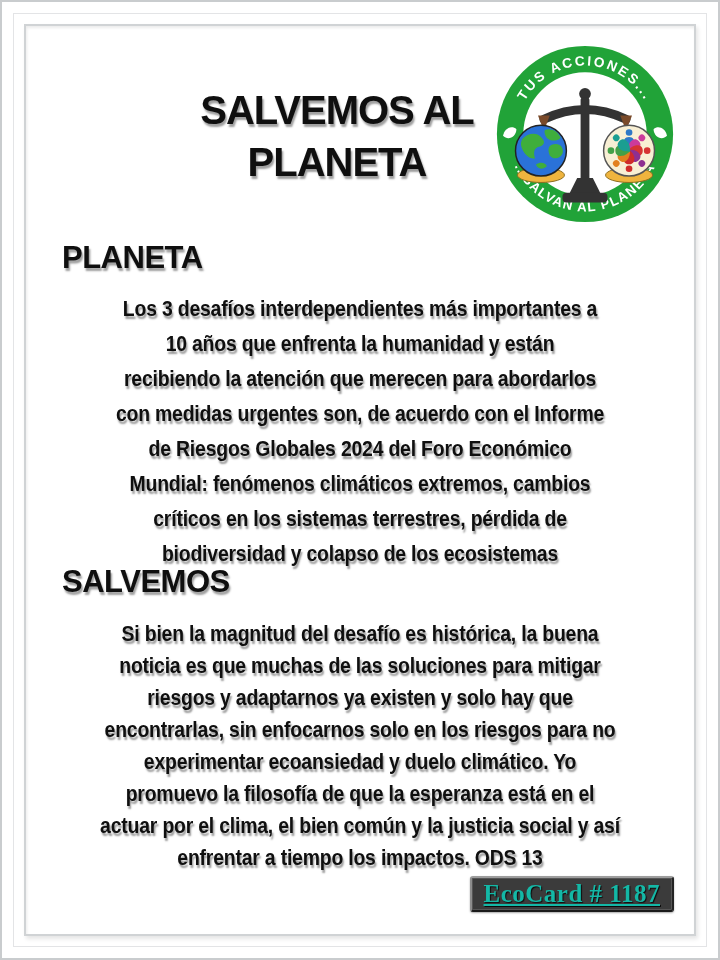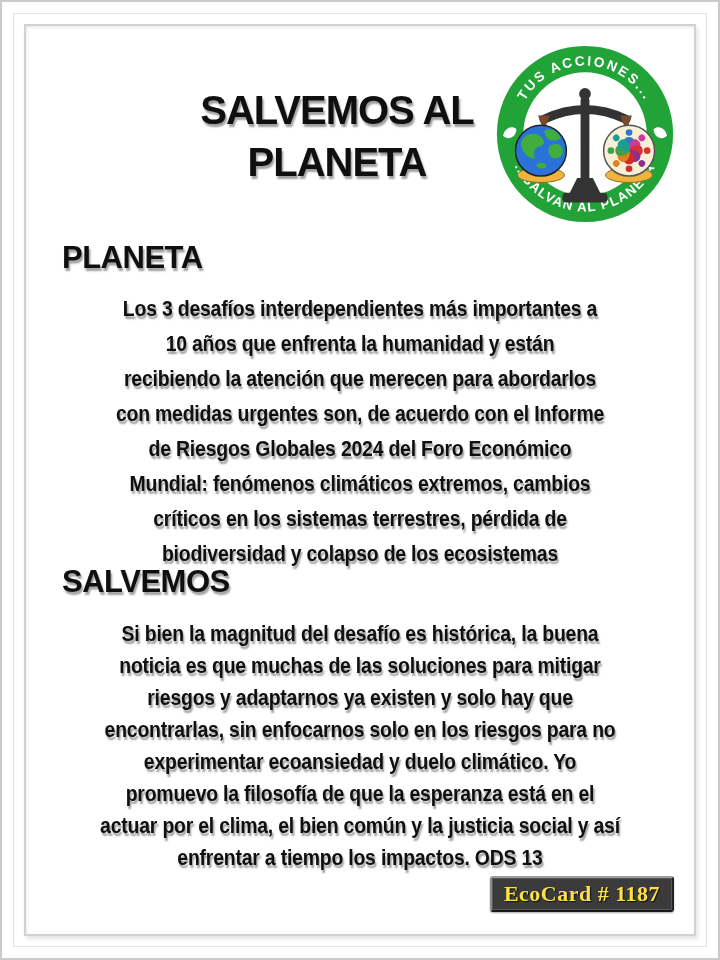--- a/index.html
+++ b/index.html
@@ -41,22 +41,22 @@
   .p-acciones{top:618px;line-height:32px;}
   
   .badge{
     position:absolute;right:46px;top:876px;height:36px;min-width:150px;
     box-sizing:border-box;display:flex;align-items:center;justify-content:center;
     background:#3b3b3b;border:2px solid;border-color:#9d9d9d #232323 #1a1a1a #8d8d8d;
     border-radius:3px;box-shadow:inset 0 0 0 1px #565656, 0 1px 2px rgba(0,0,0,.35);
     padding:0 12px;
   }
   .badge-text{
-    font-family:"Liberation Serif",serif;font-weight:bold;font-size:22px;color:#fde047;
-    letter-spacing:.5px;text-shadow:1px 1px 1px rgba(0,0,0,.8);white-space:nowrap;
+    font-family:"Liberation Serif",serif;font-weight:bold;font-size:25px;color:#14b8a6;
+    letter-spacing:.5px;text-shadow:1px 1px 1px rgba(0,0,0,.8);white-space:nowrap;text-decoration:underline;
   }
 </style>
 </head>
 <body>
 
 <div class="canvas">
 
   <div class="frame-a"></div>
   <div class="frame-b"></div>
   <div class="frame-c"></div>

